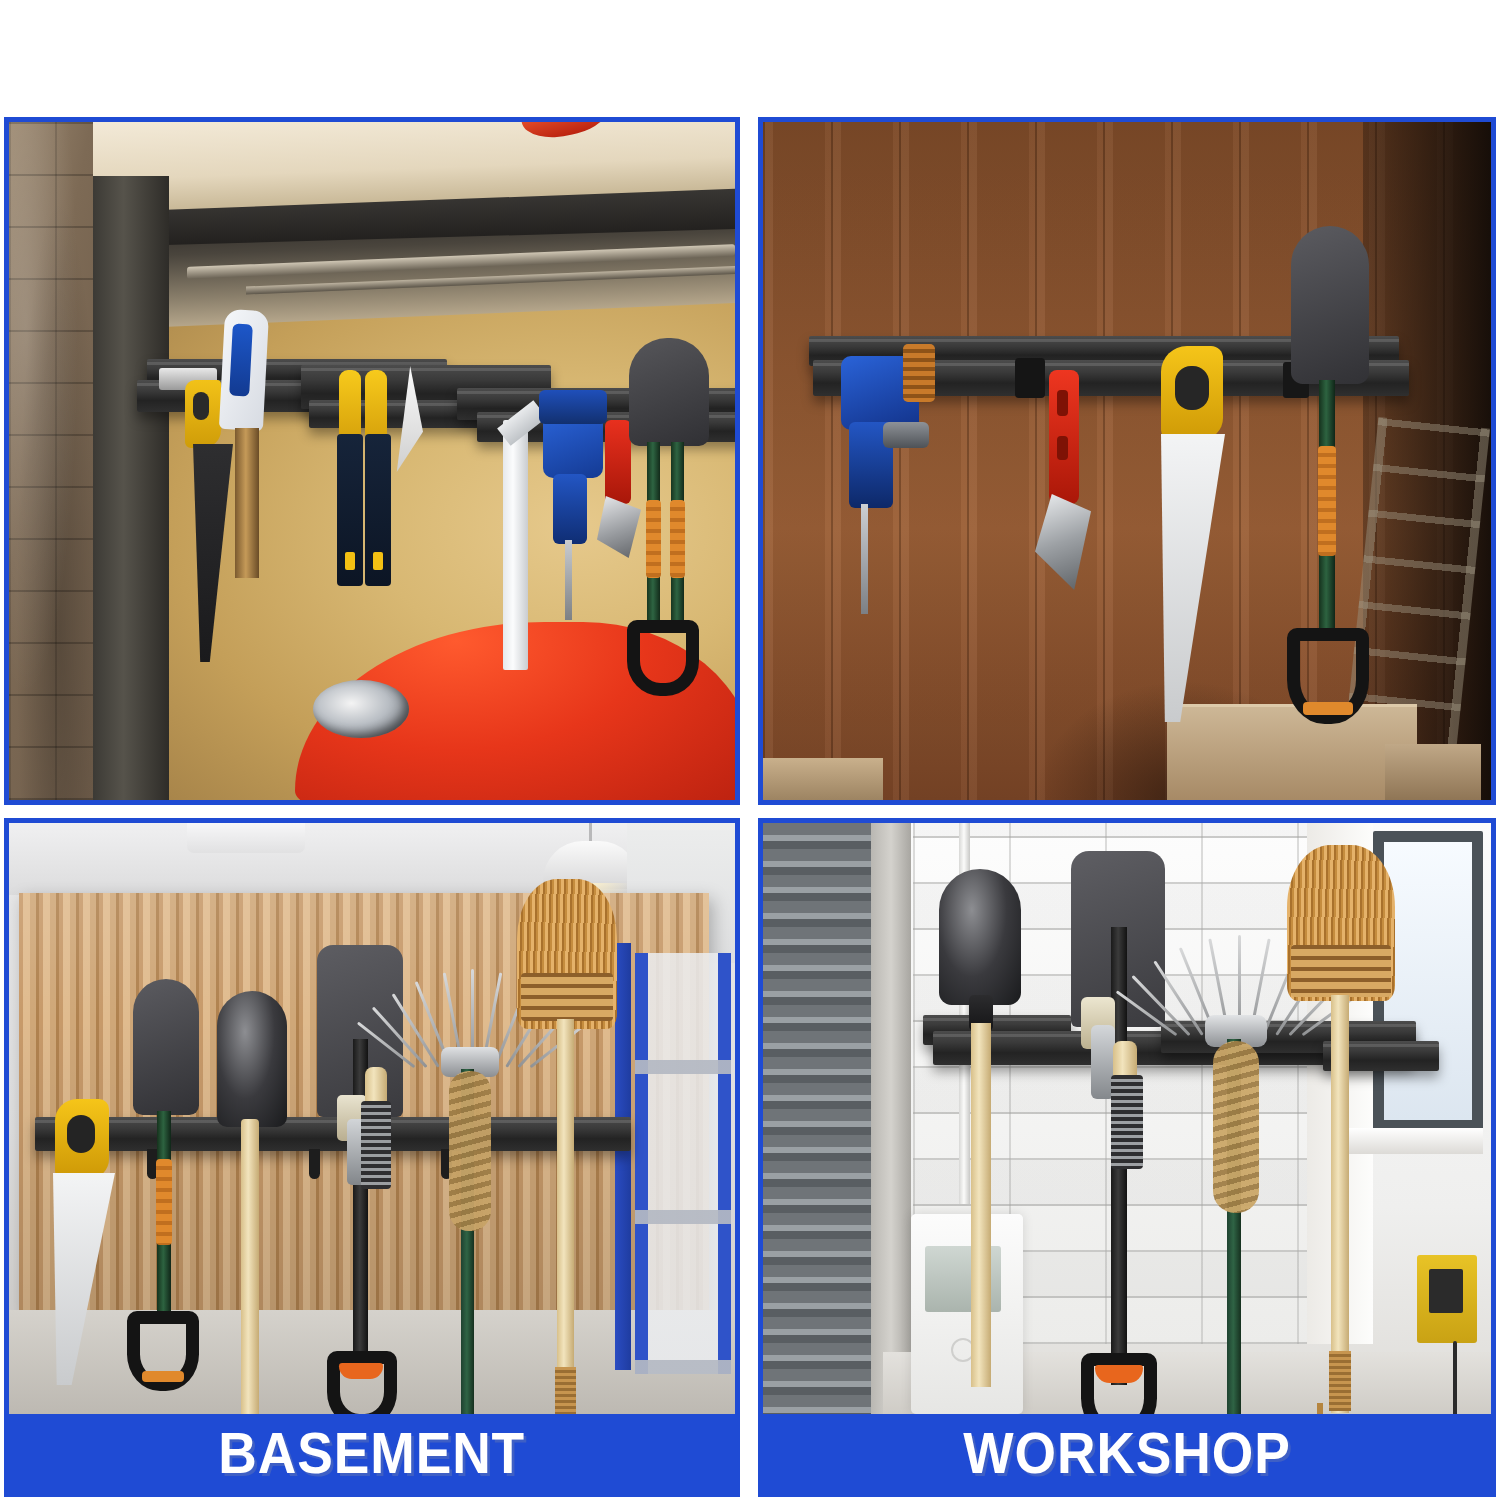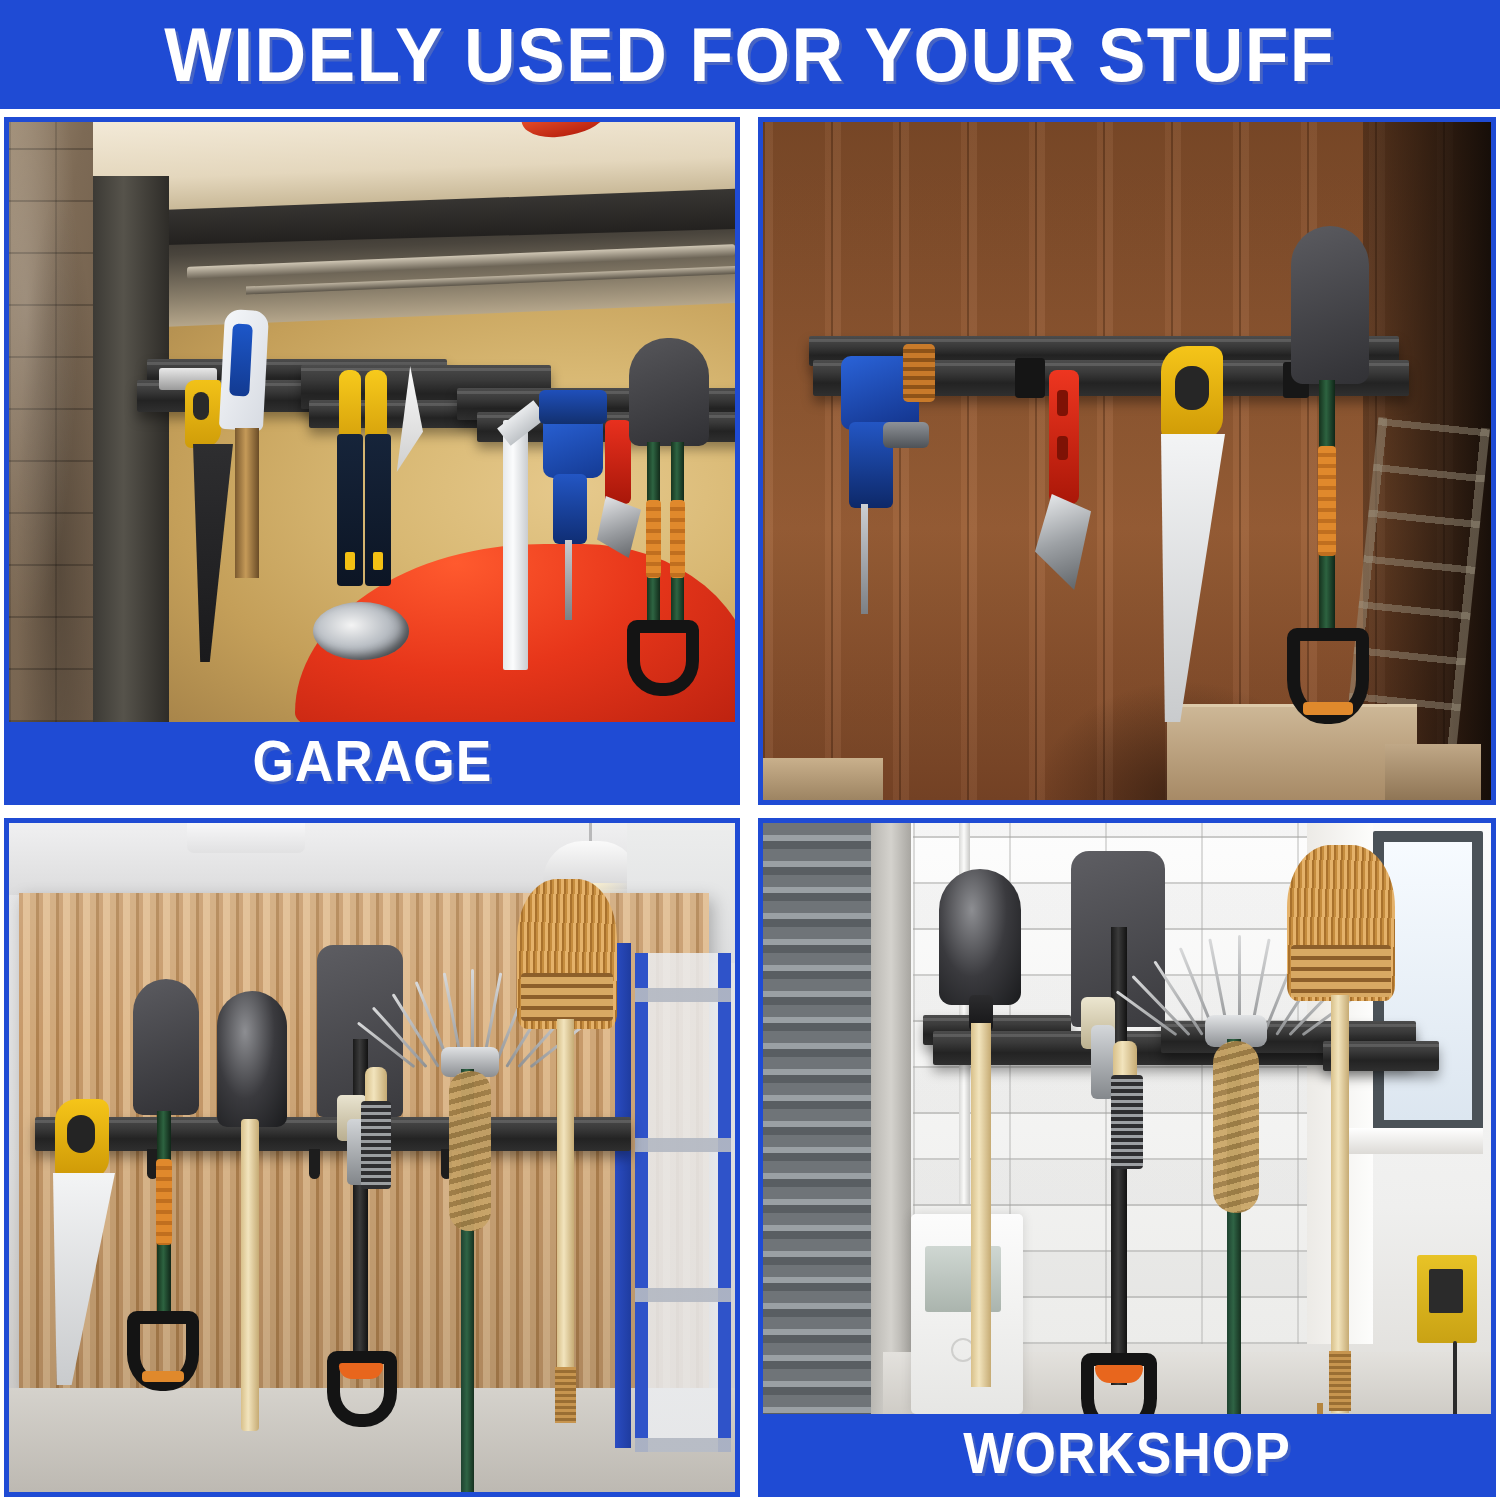--- a/index.html
+++ b/index.html
@@ -362,23 +362,20 @@
   .rake-tine {
     position: absolute; width: 3px; background: linear-gradient(180deg,#d8d9da,#8f9193);
     transform-origin: 50% 100%; border-radius: 2px;
   }
 </style>
 </head>
 <body>
 
 <div id="root">
 
-  <div class="header">
-    <div class="header-title">WIDELY USED FOR YOUR STUFF</div>
-  </div>
 
   <div class="grid">
 
     <div class="cell c-tl">
       <div class="panel">
         <div class="photo">
           <div class="garage-bg"></div>
           <div class="g-wall"></div>
           <div class="g-ceiling">
             <div class="g-ceil-rail"></div>
@@ -431,23 +428,20 @@
 
           <div class="tool" style="left:596px;top:298px;width:26px;height:84px;background:linear-gradient(180deg,#e8301e,#a81709);border-radius:6px;"></div>
           <div class="tool" style="left:588px;top:374px;width:44px;height:62px;background:linear-gradient(160deg,#e9eaec,#9a9da1 55%,#5f6266);clip-path:polygon(20% 0,100% 22%,72% 100%,0 70%);"></div>
 
           <div class="tool" style="left:620px;top:216px;width:80px;height:108px;background:linear-gradient(160deg,#56565a,#303034);border-radius:38px 38px 10px 10px;"></div>
           <div class="tool" style="left:638px;top:320px;width:13px;height:180px;background:linear-gradient(90deg,#18351f,#2e6442 45%,#132a1a);"></div>
           <div class="tool" style="left:662px;top:320px;width:13px;height:180px;background:linear-gradient(90deg,#18351f,#2e6442 45%,#132a1a);"></div>
           <div class="handle orange-grip" style="left:637px;top:378px;width:15px;height:78px;"></div>
           <div class="handle orange-grip" style="left:661px;top:378px;width:15px;height:78px;"></div>
           <div class="tool d-grip" style="left:618px;top:498px;width:72px;height:76px;"></div>
-        </div>
-        <div class="caption">
-          <span class="caption-text">GARAGE</span>
         </div>
       </div>
     </div>
 
     <div class="cell c-tr">
       <div class="panel">
         <div class="photo">
           <div class="shed-bg"></div>
           <div class="shed-dark-r"></div>
           <div class="shed-ladder"></div>
@@ -542,20 +536,23 @@
             <div class="rake-tine" style="left:124px;bottom:0; height:72px; transform:rotate(52deg);"></div>
           </div>
           <div class="tool" style="left:432px;top:224px;width:58px;height:30px;background:linear-gradient(180deg,#dfe1e3,#8b8e92);border-radius:8px;"></div>
           <div class="tool green" style="left:452px;top:246px;width:13px;height:426px;"></div>
           <div class="tool" style="left:440px;top:248px;width:42px;height:160px;background:repeating-linear-gradient(165deg,#c7a367 0 6px,#9d7c45 6px 11px);border-radius:20px;opacity:.95;"></div>
 
           <div class="tool broom-head" style="left:508px;top:56px;width:100px;height:150px;"></div>
           <div class="tool" style="left:512px;top:150px;width:92px;height:48px;background:repeating-linear-gradient(180deg,#8d5f2a 0 4px,#d8a963 4px 11px);border-radius:4px;"></div>
           <div class="tool wood" style="left:548px;top:196px;width:17px;height:404px;"></div>
           <div class="tool" style="left:546px;top:544px;width:21px;height:56px;background:repeating-linear-gradient(180deg,#c7954f 0 3px,#9a6e33 3px 6px);"></div>
+        </div>
+        <div class="caption">
+          <span class="caption-text">BASEMENT</span>
         </div>
       </div>
     </div>
 
     <div class="cell c-br">
       <div class="panel">
         <div class="photo">
           <div class="ws-bg"></div>
           <div class="ws-brick"></div>
           <div class="ws-window-col"></div>

